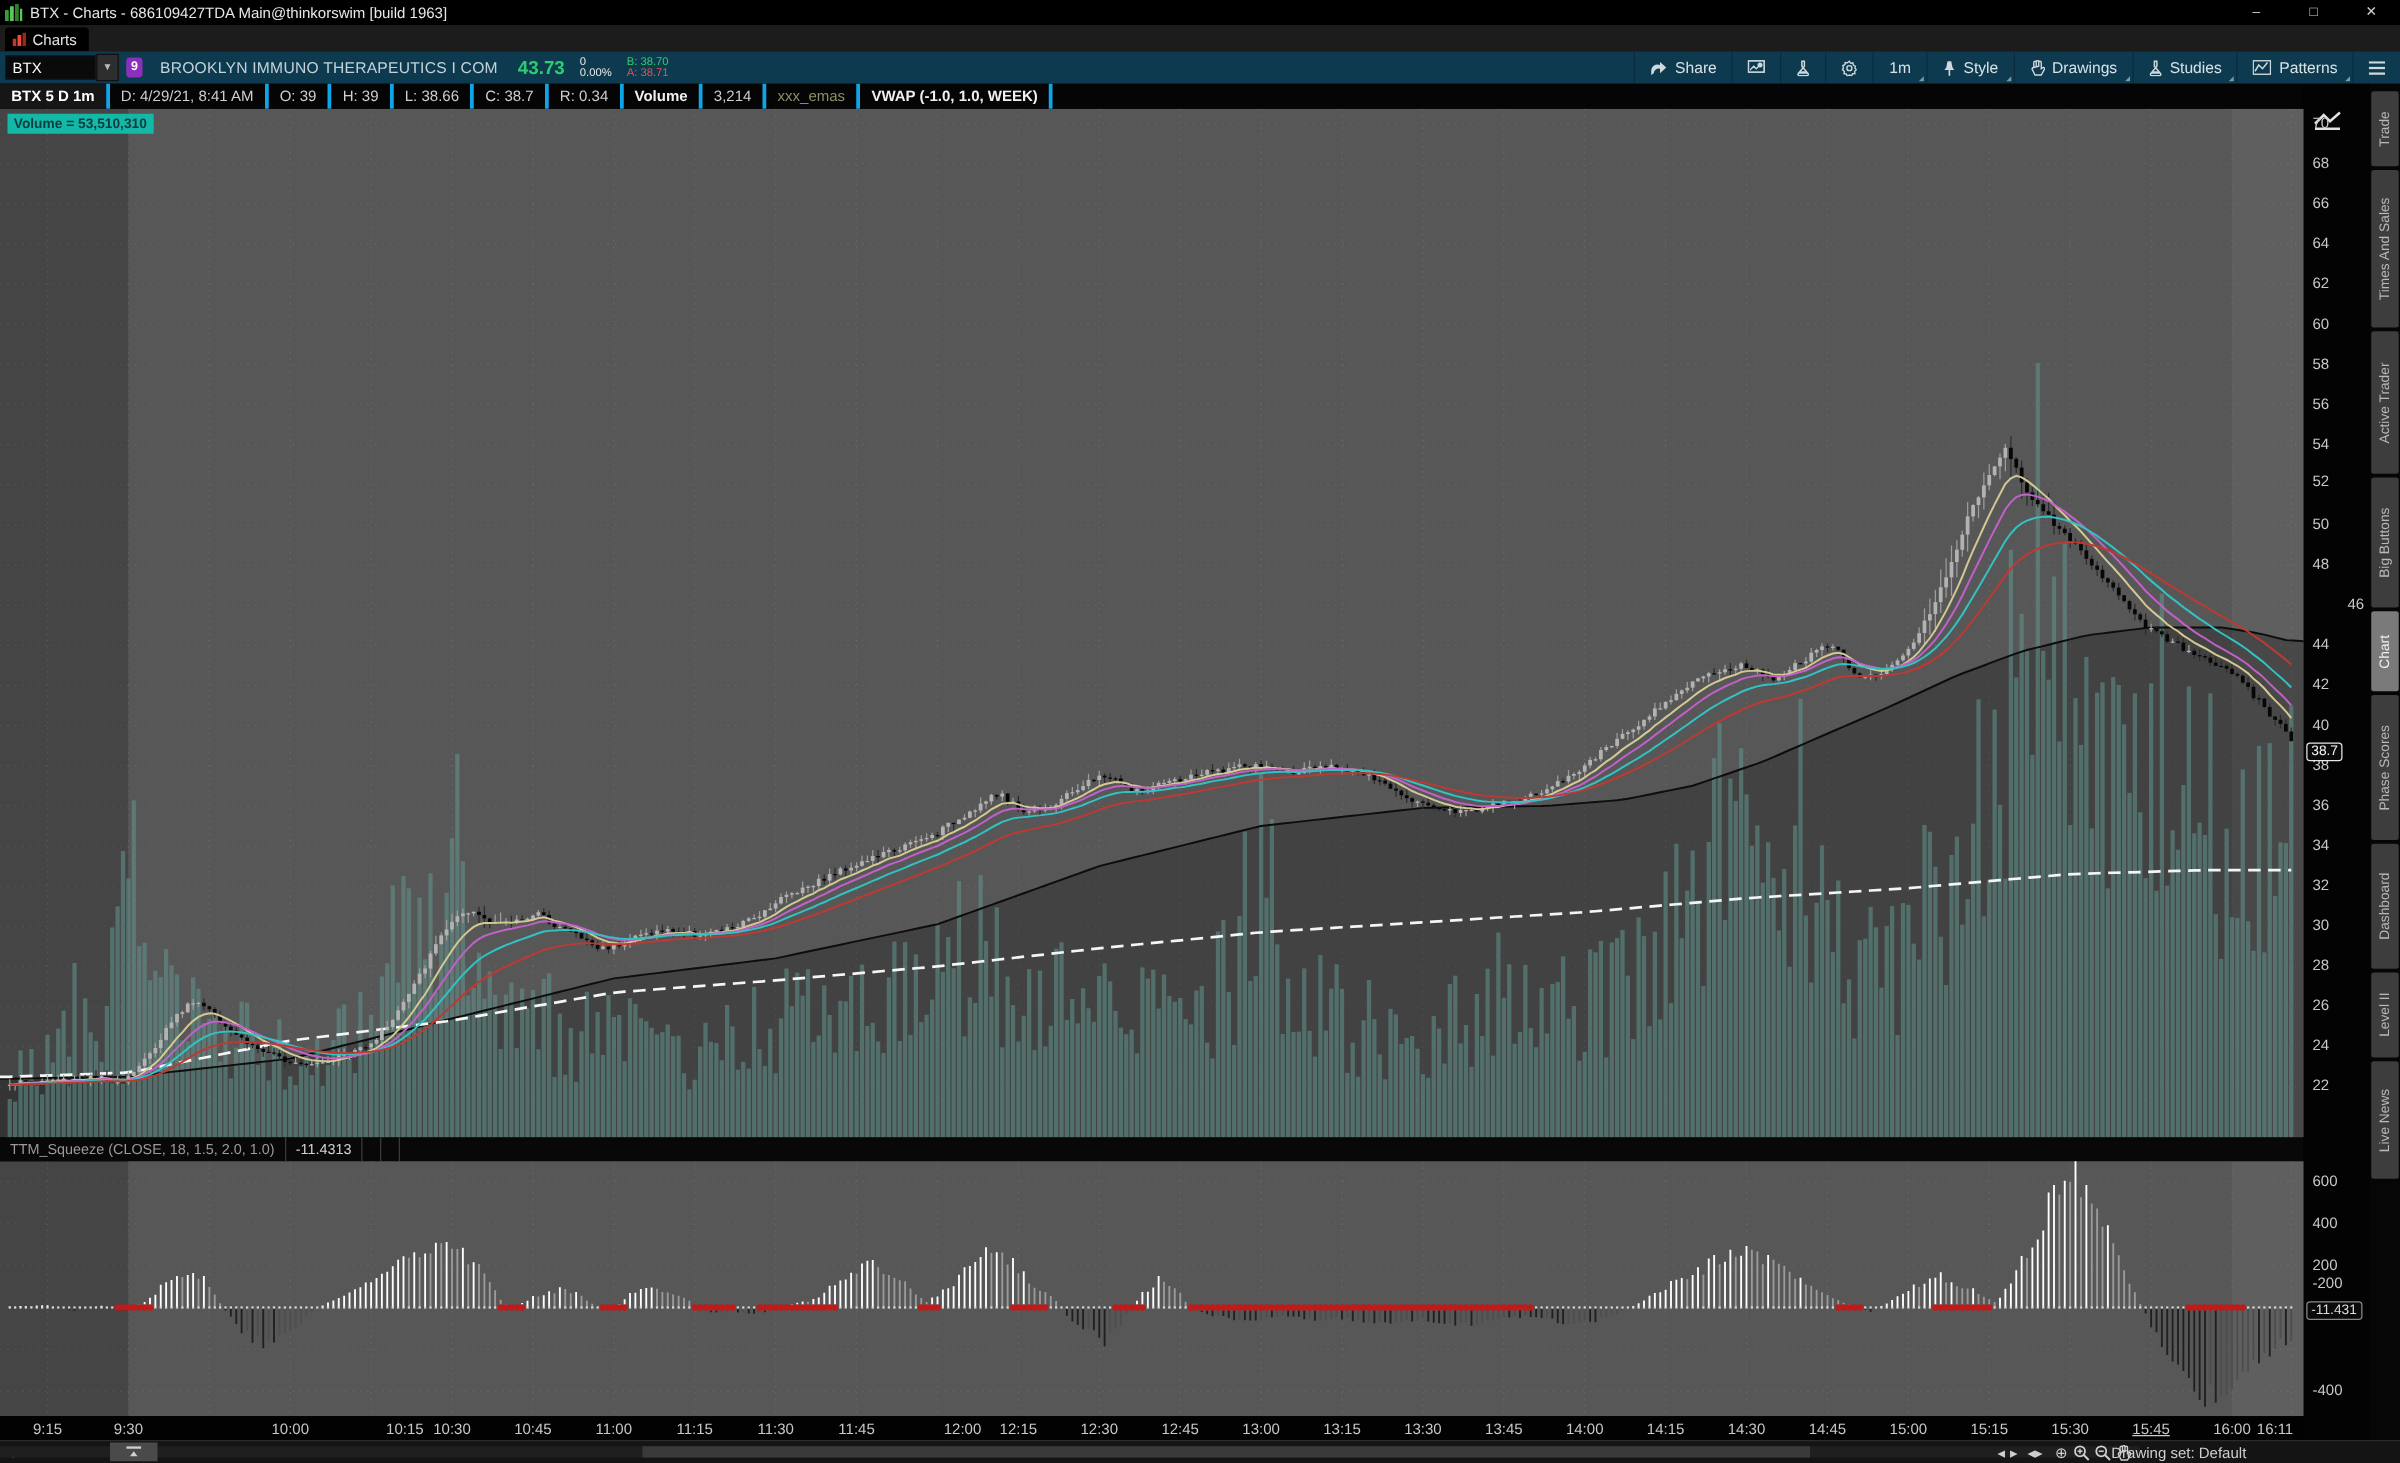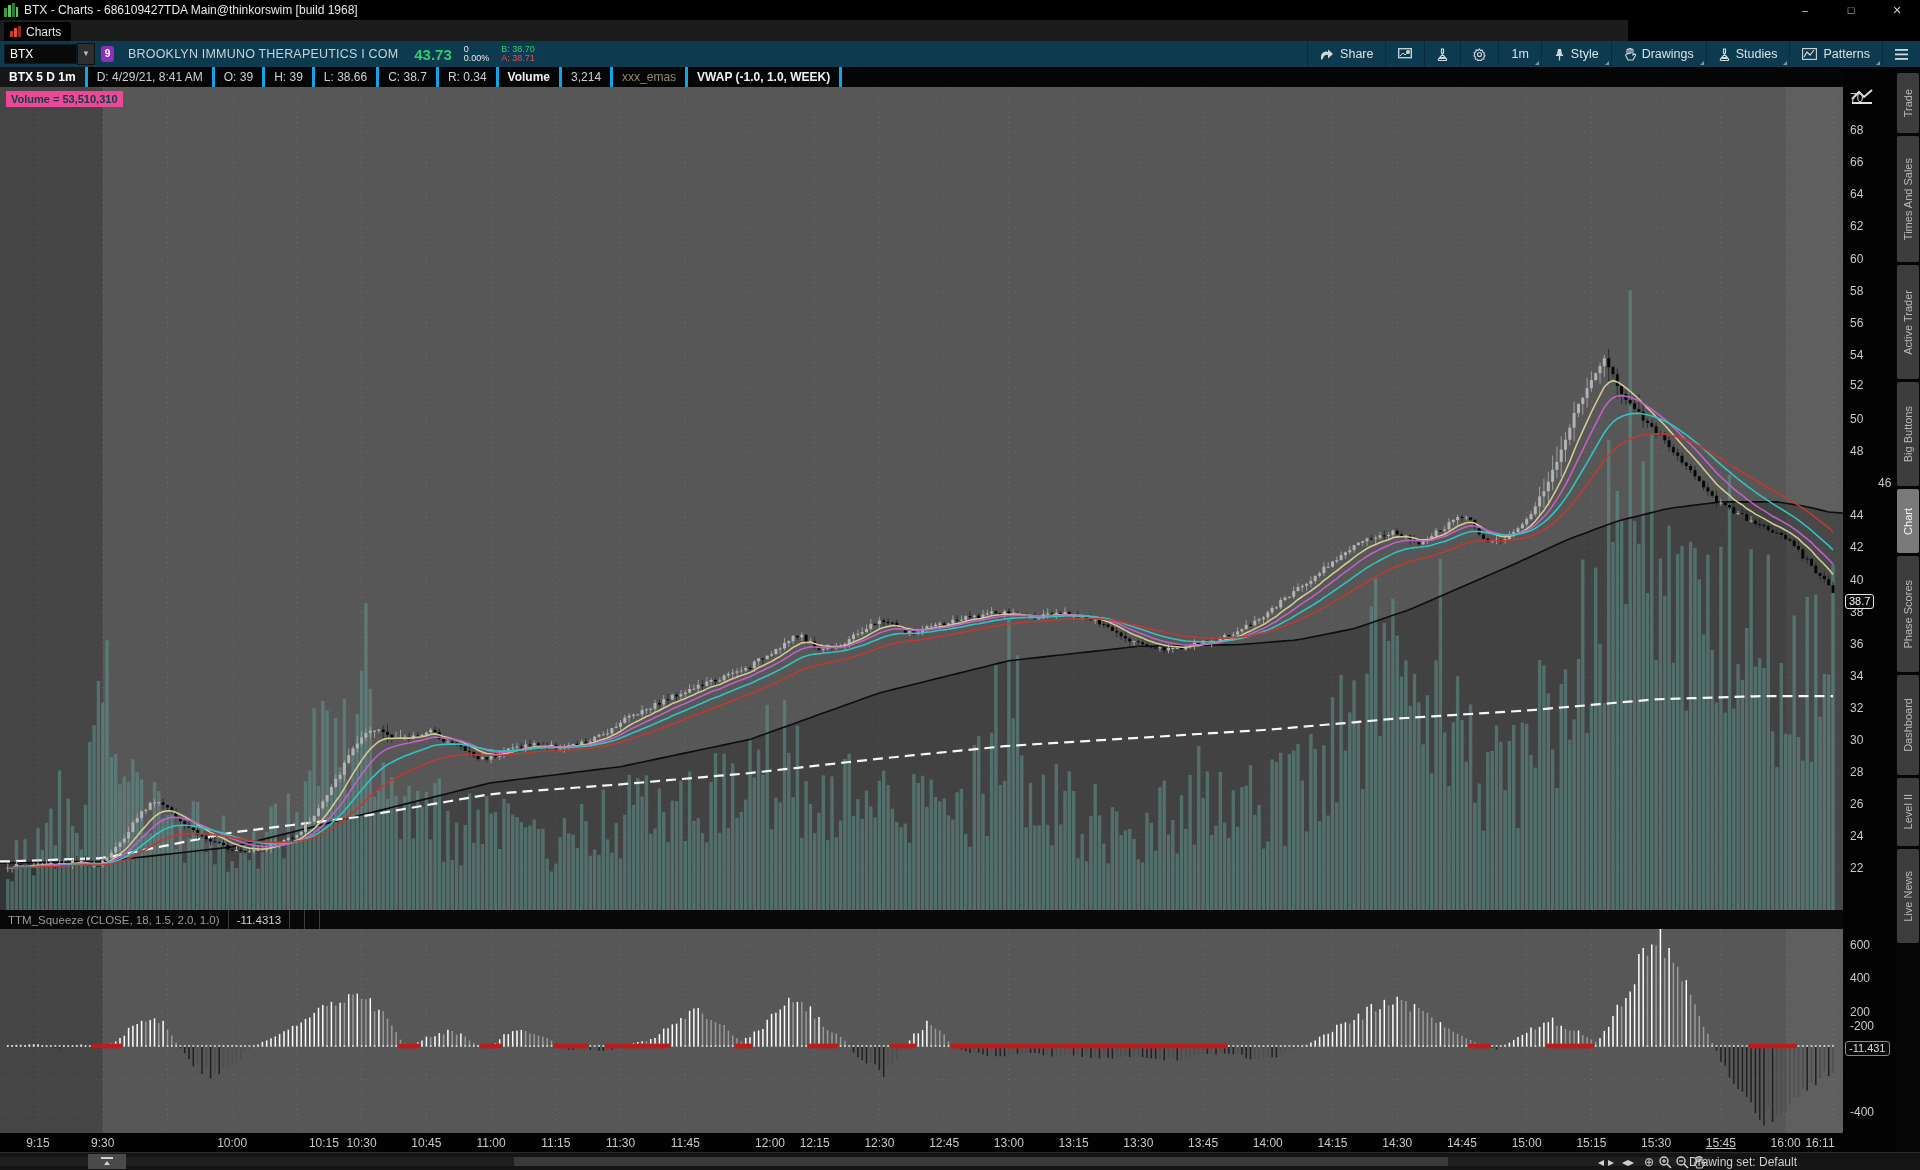--- a/index.html
+++ b/index.html
@@ -4,21 +4,21 @@
 <style>
   html,body{margin:0;padding:0;background:#000;width:1920px;height:1170px;overflow:hidden;
     font-family:"Liberation Sans",sans-serif;-webkit-font-smoothing:antialiased;}
   .abs{position:absolute;}
   
   #titlebar{left:0;top:0;width:1920px;height:20px;background:#000;color:#e8e8e8;font-size:12px;}
   #titlebar .appicon{position:absolute;left:4px;top:3px;width:14px;height:14px;}
   #titlebar .ttext{position:absolute;left:24px;top:3px;white-space:nowrap;}
   .winbtn{position:absolute;top:0;width:46px;height:20px;color:#cfcfcf;font-size:11px;text-align:center;line-height:20px;}
   
-  #tabrow{left:0;top:20px;width:1628px;height:21px;background:#1c1c1c;}
+  #tabrow{left:0;top:20px;width:1920px;height:21px;background:#1c1c1c;}
   #chartsTab{position:absolute;left:4px;top:2px;height:19px;background:#000;border-radius:3px 3px 0 0;
     color:#e6e6e6;font-size:12px;padding:0 10px 0 6px;display:flex;align-items:center;gap:5px;}
   
   #symrow{left:0;top:41px;width:1920px;height:26px;background:#0e3a4f;display:flex;align-items:center;color:#c3d3da;}
   #symbox{margin-left:4px;width:66px;height:18px;background:#0a0a0a;border:1px solid #051d28;color:#fff;
     font-size:12px;line-height:18px;padding-left:5px;}
   #symdd{width:16px;height:20px;background:#2e2e2e;border:1px solid #111;color:#bbb;font-size:8px;text-align:center;line-height:20px;}
   #linkbadge{margin-left:6px;width:13px;height:16px;background:#8d2fbe;border-radius:3px;color:#fff;
     font-size:10px;font-weight:bold;text-align:center;line-height:16px;}
   #company{margin-left:14px;font-size:12.5px;letter-spacing:.2px;}
@@ -32,21 +32,21 @@
   .tbtn svg{display:block;}
   
   #datarow{left:0;top:67px;width:1843px;height:20px;background:#050505;display:flex;align-items:stretch;font-size:12px;color:#cfcfcf;}
   .dcell{display:flex;align-items:center;padding:0 9px;border-right:3px solid #0ea5e9;white-space:nowrap;}
   .dcell.strong{background:#161616;color:#fff;font-weight:bold;}
   .dcell.bold{font-weight:bold;color:#f0f0f0;}
   .dcell.olive{color:#8f8f63;}
   
   #mainChart{left:0;top:87px;width:1843px;height:823px;}
   #lowerChart{left:0;top:929px;width:1843px;height:204px;}
-  #volLabel{left:6px;top:91px;background:#ec4899;color:#0d3c44;font-size:11px;font-weight:bold;padding:2px 5px;}
+  #volLabel{left:6px;top:91px;background:#14b8a6;color:#0d3c44;font-size:11px;font-weight:bold;padding:2px 5px;}
   
   #ttmrow{left:0;top:910px;width:1843px;height:19px;background:#080808;display:flex;align-items:stretch;font-size:11.5px;}
   .tcell{display:flex;align-items:center;padding:0 8px;border-right:1px solid #3a3a3a;color:#9a9a9a;white-space:nowrap;}
   .tcell.val{color:#d2d2d2;}
   .tcell.stub{width:14px;padding:0;}
   
   #priceAxis{left:1843px;top:67px;width:53px;height:1085px;background:#030303;color:#c9c9c9;font-size:12px;}
   .ptick{position:absolute;left:7px;white-space:nowrap;}
   .bubble{position:absolute;left:2px;background:#0a0a0a;border:1px solid #e8e8e8;border-radius:3px;
     color:#f2f2f2;font-size:11px;padding:0 3px;line-height:13px;}
@@ -71,21 +71,21 @@
 </head>
 <body>
 
 <div class="abs" id="titlebar">
   <svg class="appicon" viewBox="0 0 14 14">
     <rect x="0" y="5" width="3" height="9" fill="#3c9a3c"></rect>
       <rect x="4" y="2" width="3" height="12" fill="#57c957"></rect>
     <rect x="8" y="0" width="3" height="14" fill="#2f7d2f"></rect>
       <rect x="12" y="4" width="2" height="10" fill="#57c957"></rect>
   </svg>
-  <span class="ttext">BTX - Charts - 686109427TDA Main@thinkorswim [build 1968]</span>
+  <span class="ttext">BTX - Charts - 686109427TDA Main@thinkorswim [build 1963]</span>
   <div class="winbtn" style="right:92px">–</div>
   <div class="winbtn" style="right:46px">□</div>
   <div class="winbtn" style="right:0">✕</div>
 </div>
 
 <div class="abs" id="tabrow">
   <div id="chartsTab">
     <svg width="11" height="11" viewBox="0 0 11 11">
       <rect x="0" y="5" width="3" height="6" fill="#c0392b"></rect>
         <rect x="4" y="2" width="3" height="9" fill="#e74c3c"></rect>

